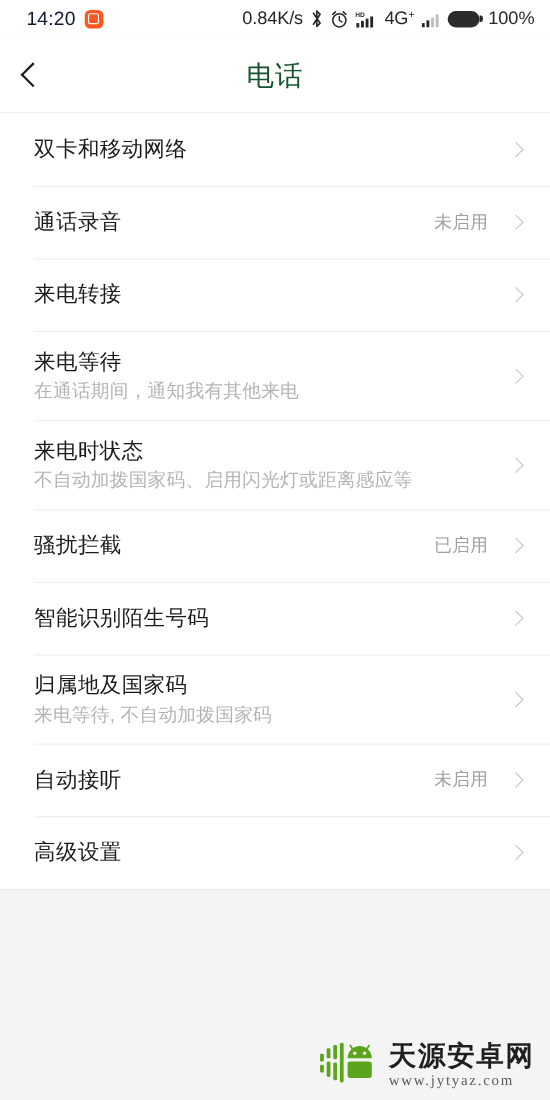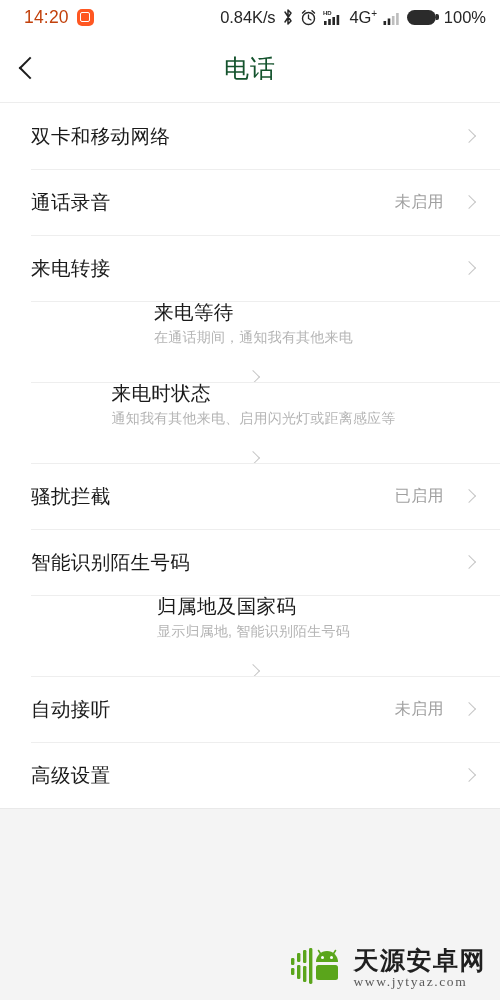--- a/index.html
+++ b/index.html
@@ -29,21 +29,21 @@
     position: relative;
   }
   .sb-left {
     display: flex;
     align-items: center;
     gap: 8px;
   }
   .sb-clock {
     font-size: 17.5px;
     letter-spacing: 0.2px;
-    color: #c2410c;
+    color: #0f172a;
   }
   .sb-appicon {
     width: 17px;
     height: 17px;
     border-radius: 5px;
     background: #ff5722;
     display: inline-block;
     position: relative;
   }
   .sb-appicon::after {
@@ -131,21 +131,21 @@
   .row {
     position: relative;
     display: flex;
     align-items: center;
     padding: 0 24px 0 31px;
     min-height: 66px;
     box-sizing: border-box;
     cursor: pointer;
     background: #ffffff;
   }
-  .row.two-line { min-height: 81px; flex-direction: column; }
+  .row.two-line { min-height: 81px; }
   .row:not(:first-child)::before {
     content: "";
     position: absolute;
     left: 31px;
     right: 0;
     top: 0;
     height: 1px;
     background: #eeeeee;
   }
   .row-texts {
@@ -156,21 +156,21 @@
     min-width: 0;
     gap: 6px;
   }
   .row-title {
     font-size: 19.5px;
     color: #1a1a1a;
     letter-spacing: 0.4px;
     line-height: 1.15;
   }
   .row-sub {
-    font-size: 14px;
+    font-size: 17px;
     color: #b4b4b4;
     letter-spacing: 0.2px;
     line-height: 1.15;
   }
   .row-value {
     font-size: 16px;
     color: #a0a0a0;
     letter-spacing: 0.4px;
     margin-right: 20px;
     white-space: nowrap;
@@ -307,21 +307,21 @@
     <div class="row-texts">
       <span class="row-title">来电等待</span>
       <span class="row-sub">在通话期间，通知我有其他来电</span>
     </div>
     <span class="chev-right"></span>
   </div>
 
   <div class="row two-line">
     <div class="row-texts">
       <span class="row-title">来电时状态</span>
-      <span class="row-sub">通知我有其他来电、启用闪光灯或距离感应等</span>
+      <span class="row-sub">不自动加拨国家码、启用闪光灯或距离感应等</span>
     </div>
     <span class="chev-right"></span>
   </div>
 
   <div class="row">
     <div class="row-texts">
       <span class="row-title">骚扰拦截</span>
     </div>
     <span class="row-value">已启用</span>
     <span class="chev-right"></span>
@@ -330,21 +330,21 @@
   <div class="row">
     <div class="row-texts">
       <span class="row-title">智能识别陌生号码</span>
     </div>
     <span class="chev-right"></span>
   </div>
 
   <div class="row two-line">
     <div class="row-texts">
       <span class="row-title">归属地及国家码</span>
-      <span class="row-sub">显示归属地, 智能识别陌生号码</span>
+      <span class="row-sub">来电等待, 不自动加拨国家码</span>
     </div>
     <span class="chev-right"></span>
   </div>
 
   <div class="row">
     <div class="row-texts">
       <span class="row-title">自动接听</span>
     </div>
     <span class="row-value">未启用</span>
     <span class="chev-right"></span>

